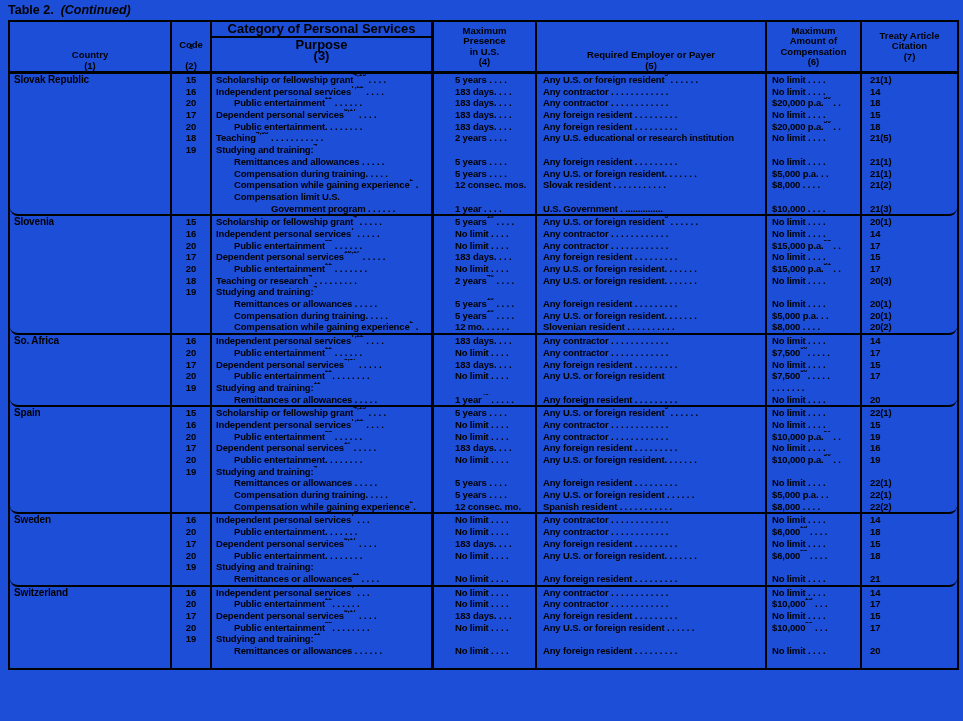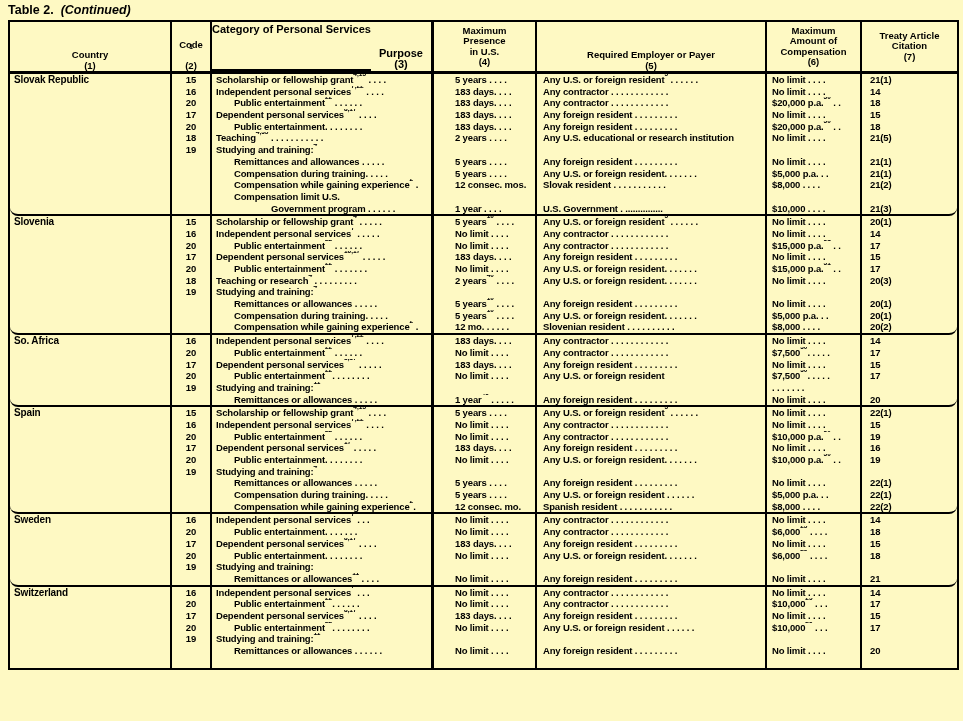--- a/index.html
+++ b/index.html
@@ -1,32 +1,32 @@
 <!DOCTYPE html>
 <html><head>
 <meta charset="utf-8">
 <style>
   html,body{margin:0;padding:0;background:#fff;}
-  .page{position:relative;width:963px;height:721px;background:#fef9c3;color:#000;
+  .page{position:relative;width:963px;height:721px;background:#1d4ed8;color:#000;
         font-family:"Liberation Sans",sans-serif;overflow:hidden;}
   .title{position:absolute;left:8px;top:3px;font-size:12.5px;font-weight:bold;white-space:nowrap;}
   .title .cont{font-style:italic;margin-left:7px;}
   .tbl{position:absolute;left:8px;top:20px;width:947px;border:2px solid #000;box-sizing:content-box;}
   .grid7{display:grid;grid-template-columns:162px 40px 222px 103px 230px 95px 1fr;}
   
   .hdr{border-bottom:3px solid #000;height:49px;}
   .hcell{box-sizing:border-box;border-right:2px solid #000;display:flex;flex-direction:column;
          justify-content:flex-end;align-items:center;text-align:center;font-weight:bold;
          font-size:9.5px;line-height:10.5px;white-space:pre-line;padding-bottom:0;}
   .hcell.last{border-right:none;border-radius:15px;}
   .hcell.stack3{justify-content:center;padding-bottom:0;}
-  .h-purpose-wrap{box-sizing:border-box;border-right:3px solid #000;display:flex;
-         font-weight:bold;font-size:11px;line-height:10.5px;text-align:center;}
+  .h-purpose-wrap{box-sizing:border-box;border-right:3px solid #000;display:flex;flex-direction:column;
+         font-weight:bold;font-size:13px;line-height:10.5px;text-align:center;}
   .h-cat{border-bottom:2px solid #000;padding:2px 0 1px;}
-  .h-pur{flex:1;display:flex;flex-direction:column;justify-content:flex-end;white-space:pre-line;padding-bottom:2px;}
+  .h-pur{flex:1;display:flex;flex-direction:column;justify-content:flex-end;white-space:pre-line;padding-bottom:10px;}
   
   .section{border-bottom:2px solid #000;border-radius:8px;}
   .section:last-child{border-bottom:none;}
   .row{height:11.7px;}
   .cell{box-sizing:border-box;height:100%;border-right:2px solid #000;font-size:9.5px;font-weight:bold;
         line-height:11.7px;white-space:nowrap;overflow:hidden;letter-spacing:-0.15px;}
   .c-citation{border-right:none;padding-left:8px;}
   .c-country{padding-left:4px;font-size:10px;}
   .c-code{text-align:center;}
   .c-purpose{border-right:3px solid #000;}

